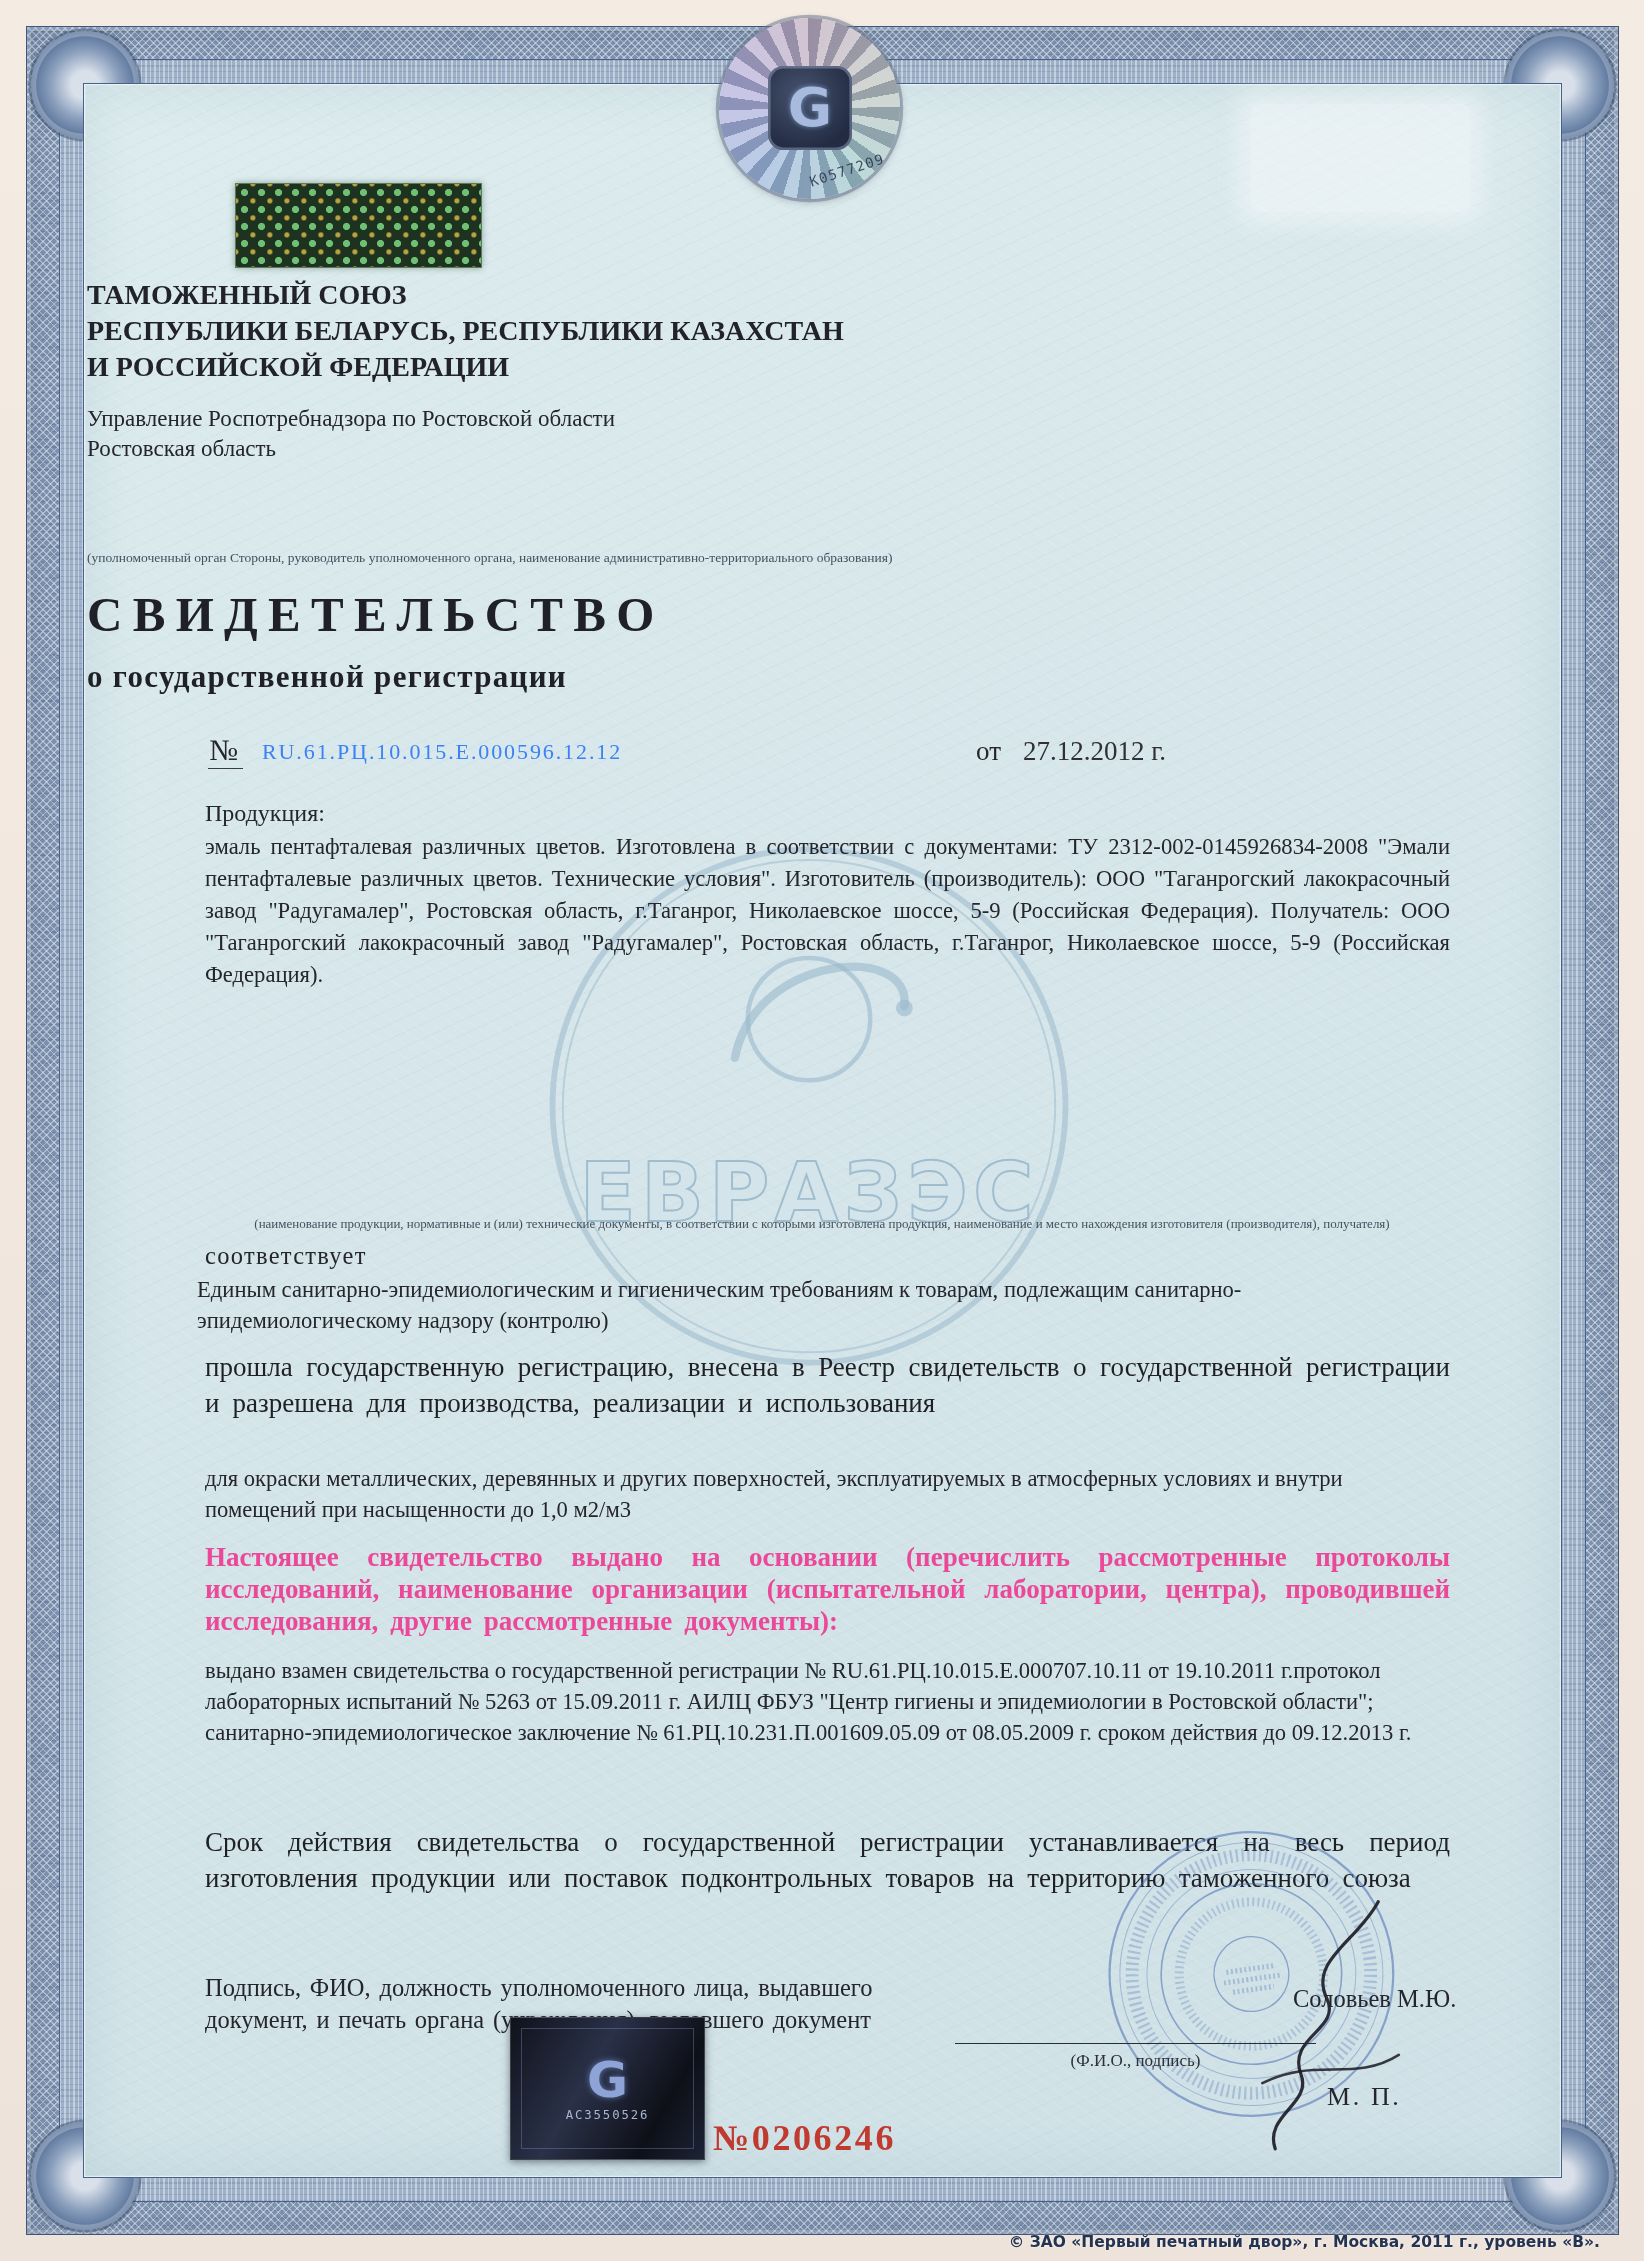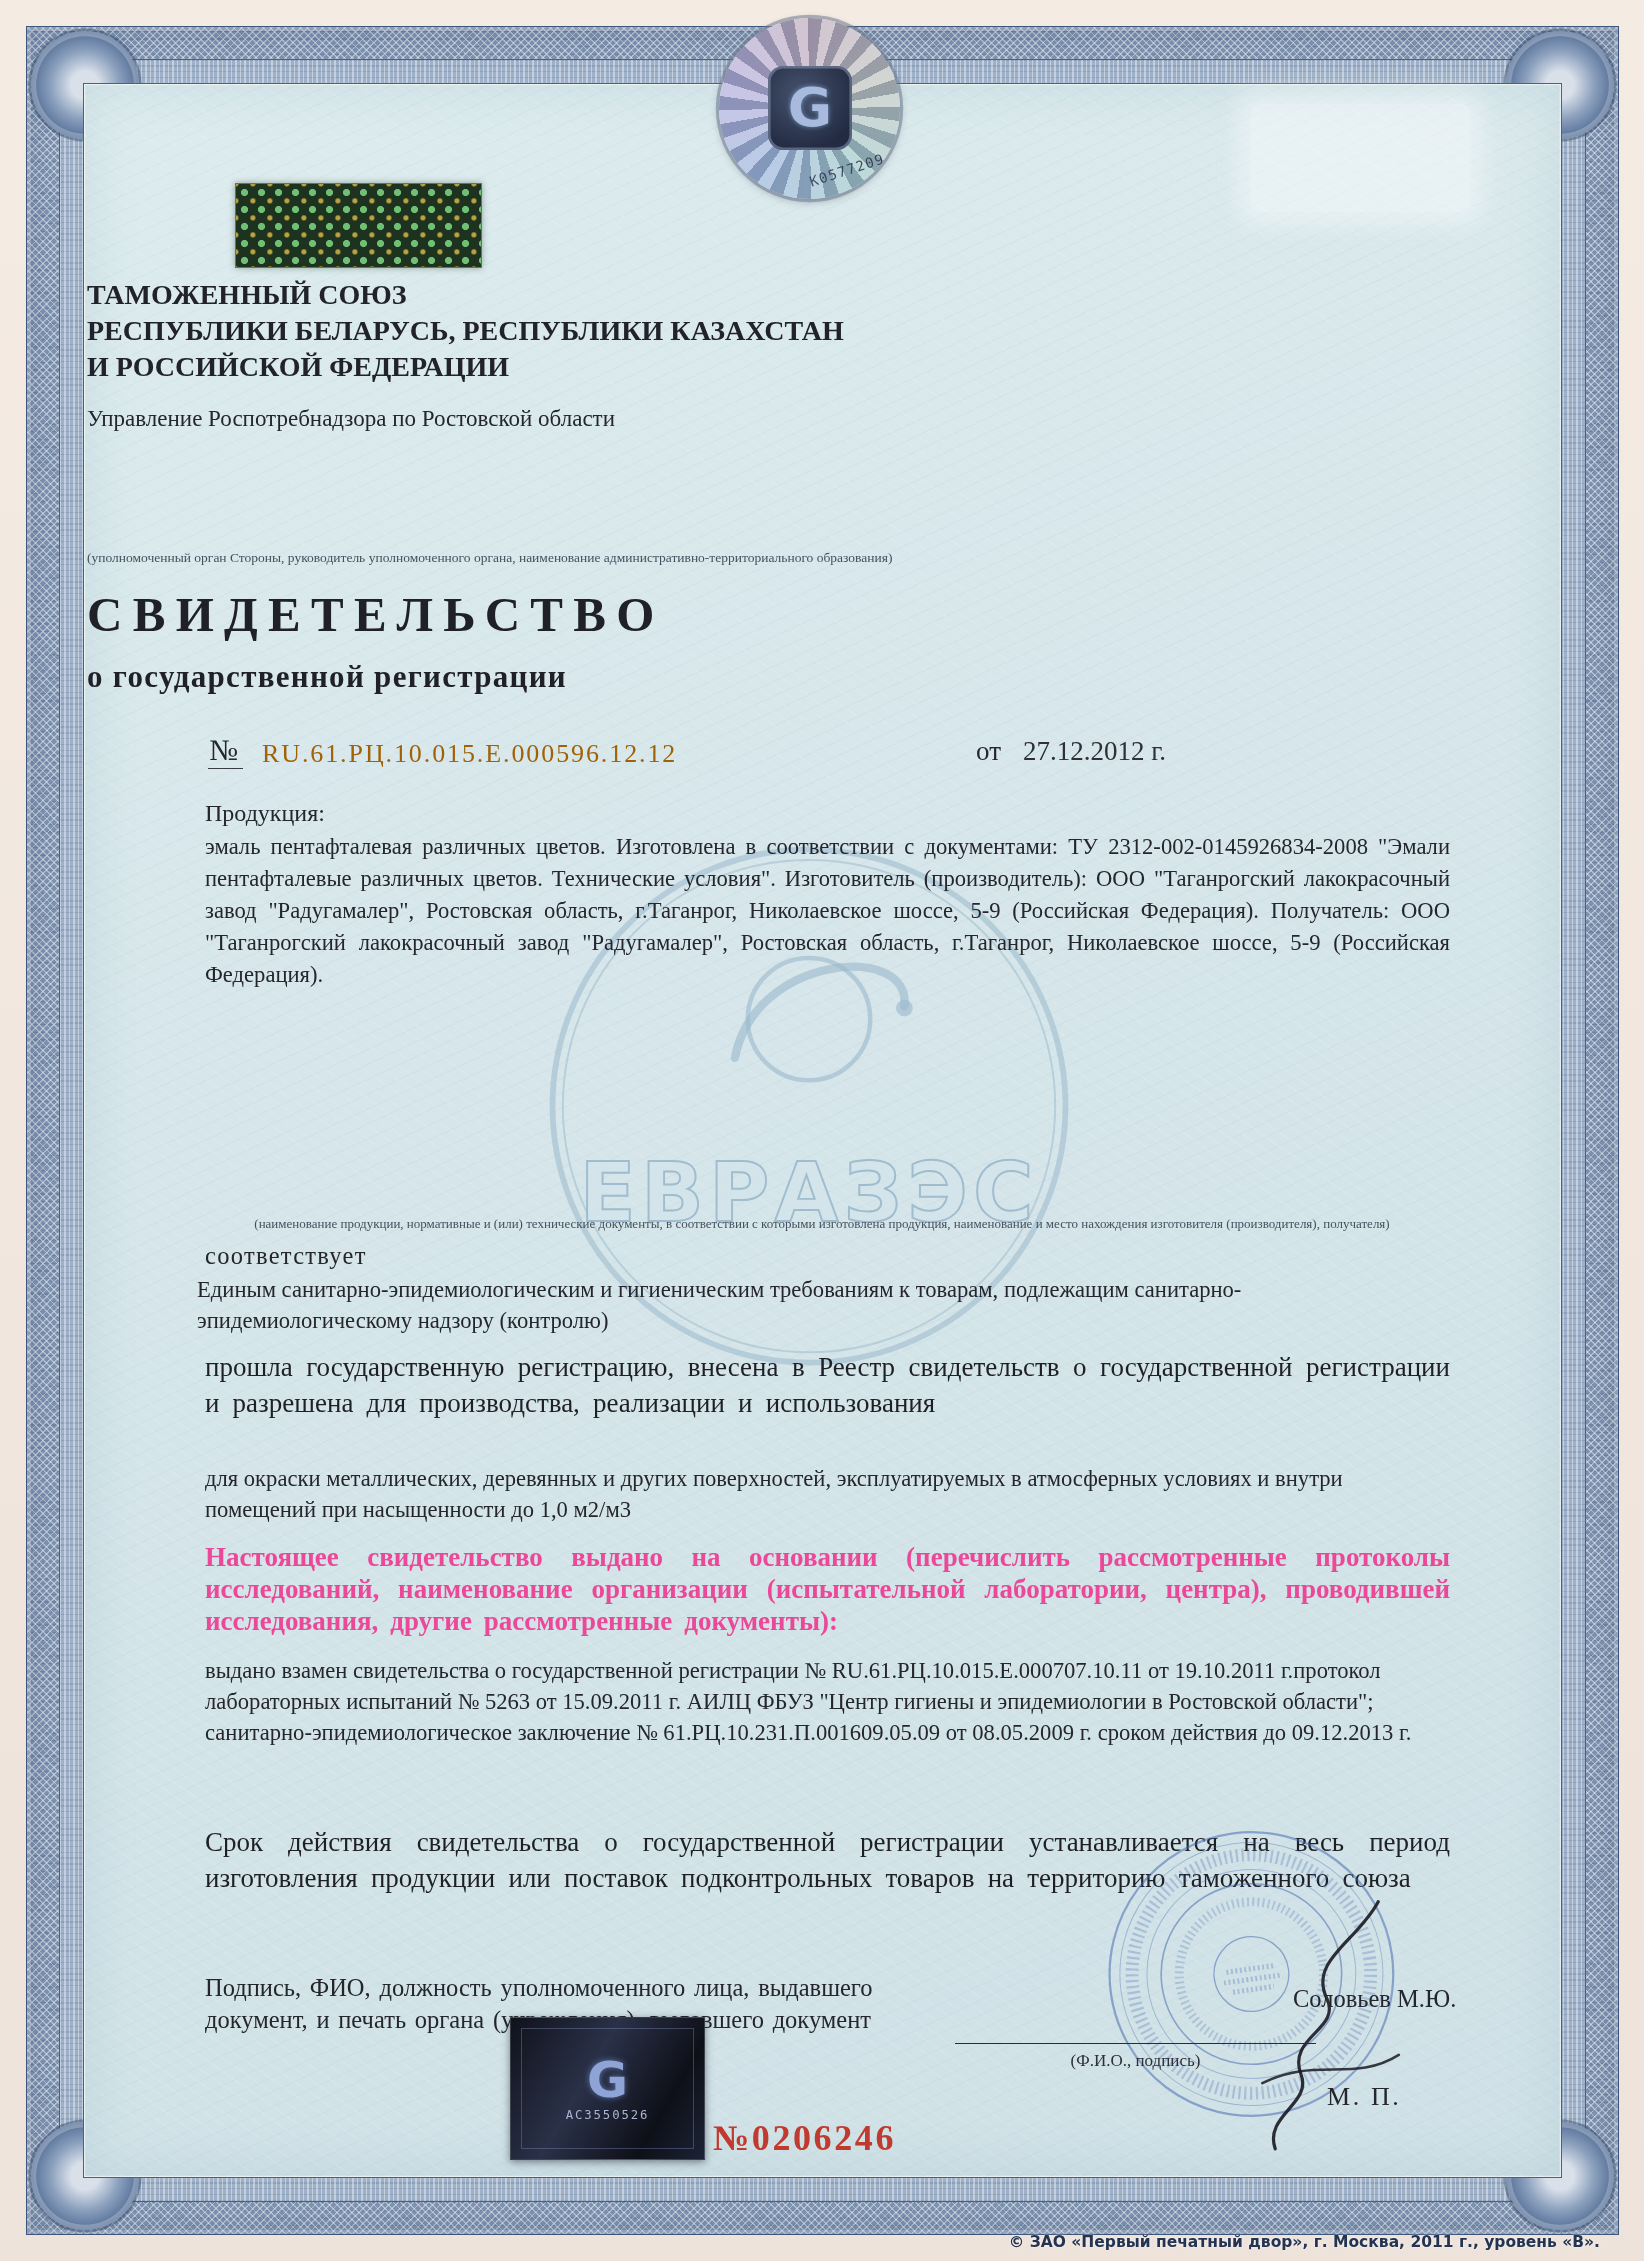--- a/index.html
+++ b/index.html
@@ -99,21 +99,21 @@
   
   .blk{position:absolute;z-index:3;}
   .centered{left:87px;right:87px;}
   .union{top:277px;font-weight:bold;font-size:28px;line-height:36px;color:#21222a;}
   .authority{top:404px;font-size:23px;line-height:30px;color:#24252d;}
   .auth-caption{top:550px;font-size:13.5px;color:#44505e;}
   .title-main{top:586px;font-weight:bold;font-size:49px;letter-spacing:10.3px;color:#1f2028;}
   .title-sub{top:659px;font-weight:bold;font-size:31px;letter-spacing:1.3px;color:#1f2028;}
   .numrow{top:733px;left:87px;right:87px;height:41px;}
   .numrow .no{position:absolute;left:121px;top:0;font-size:30px;border-bottom:1.3px solid #3a3b44;padding:0 5.2px 1.3px 1.3px;}
-  .numrow .val{position:absolute;left:175px;top:6.4px;font-size:26px;letter-spacing:1.9px;color:#a16207;}
+  .numrow .val{position:absolute;left:175px;top:6.4px;font-size:22px;letter-spacing:1.9px;color:#3b82f6;}
   .numrow .ot{position:absolute;left:889px;top:2.6px;font-size:27px;}
   .numrow .date{position:absolute;left:936px;top:2.6px;font-size:27px;color:#2e2f37;}
   .prod-label{top:800px;left:205px;font-size:24px;}
   .prod-desc{top:831px;left:205px;width:1245px;font-size:22.6px;line-height:32px;text-align:justify;}
   .prod-caption{top:1216px;left:103px;width:1438px;text-align:center;font-size:13px;color:#44505e;}
   .comp-intro{top:1242px;left:205px;font-size:24.5px;letter-spacing:1.3px;}
   .comp-text{top:1274px;left:197px;width:1174px;font-size:22.6px;line-height:31px;}
   .reg-stmt{top:1349px;left:205px;width:1245px;font-size:27px;line-height:36px;text-align:justify;word-spacing:6.4px;color:#1f2026;}
   .reg-usage{top:1463px;left:205px;width:1225px;font-size:22.6px;line-height:31px;}
   .basis-stmt{top:1541px;left:205px;width:1245px;font-size:27px;line-height:32px;text-align:justify;word-spacing:5.2px;color:#ec4899;font-weight:bold;}
@@ -167,20 +167,21 @@
   <text x="450" y="608" text-anchor="middle" font-family="DejaVu Sans, sans-serif" font-weight="bold" font-size="128" letter-spacing="8" fill="#d3e4ec" stroke="#8fb1c6" stroke-width="3" opacity="0.9">ЕВРАЗЭС</text>
 </svg>
 
 <div class="blk centered union">
   <div>ТАМОЖЕННЫЙ СОЮЗ</div>
   <div>РЕСПУБЛИКИ БЕЛАРУСЬ, РЕСПУБЛИКИ КАЗАХСТАН</div>
   <div>И РОССИЙСКОЙ ФЕДЕРАЦИИ</div>
 </div>
 <div class="blk centered authority">
   <div>Управление Роспотребнадзора по Ростовской области</div>
+  <div>Ростовская область</div>
 </div>
 <div class="blk centered auth-caption">(уполномоченный орган Стороны, руководитель уполномоченного органа, наименование административно-территориального образования)</div>
 
 <div class="blk centered title-main">СВИДЕТЕЛЬСТВО</div>
 <div class="blk centered title-sub">о государственной регистрации</div>
 
 <div class="blk numrow">
   <span class="no">№</span>
   <span class="val">RU.61.РЦ.10.015.Е.000596.12.12</span>
   <span class="ot">от</span>

